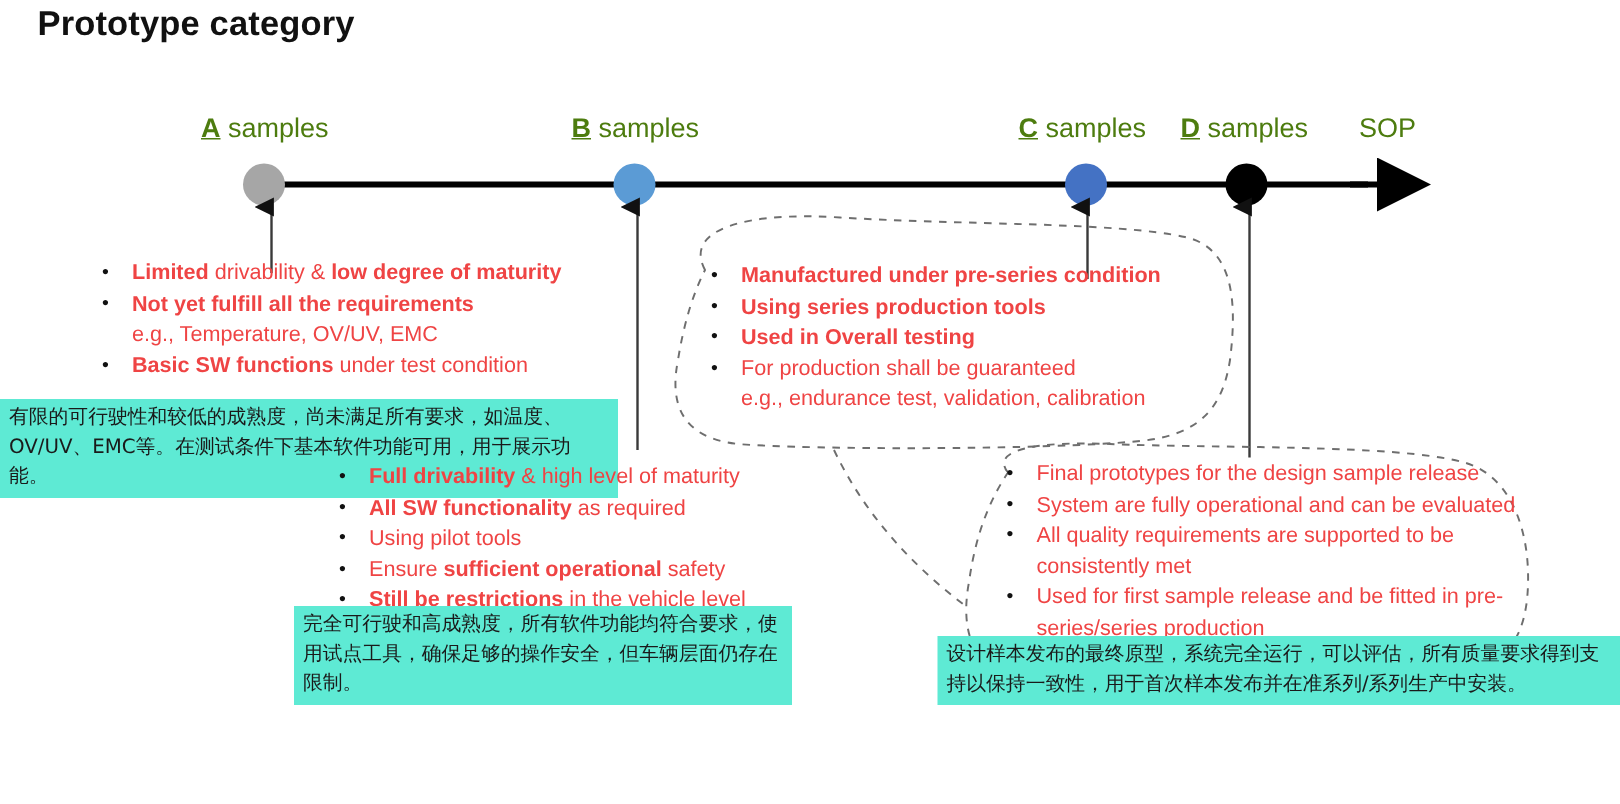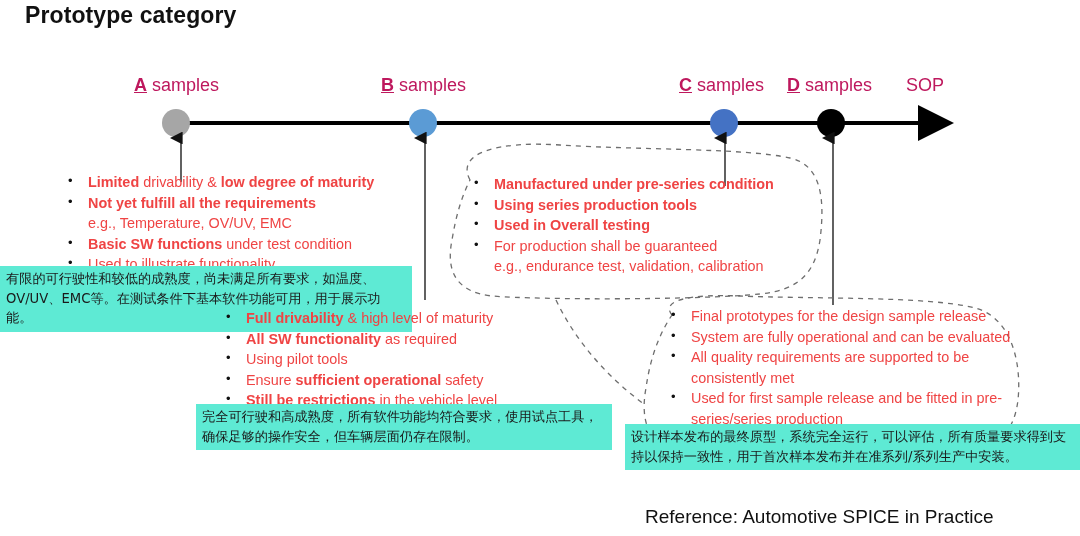--- a/index.html
+++ b/index.html
@@ -21,21 +21,21 @@
     letter-spacing:.1px;
     margin-left:25px;
   }
 
   
   #art{position:absolute;left:0;top:0;width:1080px;height:536px;}
 
   
   .ms-label{
     position:absolute;
-    font-size:18px;color:#be185d;white-space:nowrap;
+    font-size:18px;color:#4d7c0f;white-space:nowrap;
     line-height:1;
   }
   .ms-label .ltr{font-weight:bold;text-decoration:underline;}
   .ms-label .wrd{font-weight:normal;}
 
   
   .block{position:absolute;}
   .block ul{list-style:none;margin:0;padding:0;}
   .block li{
     position:relative;
@@ -128,35 +128,34 @@
     <span class="ltr">D</span><span>&nbsp;</span><span class="wrd">samples</span>
   </div>
   <div class="ms-label" style="left:906px;top:76px;font-weight:normal;">SOP</div>
 
   <div class="block" id="block-a" style="left:60px;top:172px;width:400px;">
     <ul>
         <li class="bulleted"><span class="b">Limited</span><span> drivability &amp; </span><span class="b">low degree of maturity</span></li>
         <li class="bulleted"><span class="b">Not yet fulfill all the requirements</span></li>
         <li class="sub"><span>e.g., Temperature, OV/UV, EMC</span></li>
         <li class="bulleted"><span class="b">Basic SW functions</span><span> under test condition</span></li>
-        <li class="bulleted"><span>Used to illustrate functionality</span></li>
       </ul>
   </div>
   <div class="cn" id="cn-a" style="left:0px;top:266px;width:412px;">有限的可行驶性和较低的成熟度，尚未满足所有要求，如温度、OV/UV、EMC等。在测试条件下基本软件功能可用，用于展示功能。</div>
 
   <div class="block" id="block-b" style="left:218px;top:308px;width:400px;">
     <ul>
         <li class="bulleted"><span class="b">Full drivability</span><span> &amp; high level of maturity</span></li>
         <li class="bulleted"><span class="b">All SW functionality</span><span> as required</span></li>
         <li class="bulleted"><span>Using pilot tools</span></li>
         <li class="bulleted"><span>Ensure </span><span class="b">sufficient operational</span><span> safety</span></li>
         <li class="bulleted"><span class="b">Still be restrictions</span><span> in the vehicle level</span></li>
       </ul>
   </div>
-  <div class="cn" id="cn-b" style="left:196px;top:404px;width:416px;">完全可行驶和高成熟度，所有软件功能均符合要求，使用试点工具，确保足够的操作安全，但车辆层面仍存在限制。</div>
+  <div class="cn" id="cn-b" style="left:196px;top:404px;width:332px;">完全可行驶和高成熟度，所有软件功能均符合要求，使用试点工具，确保足够的操作安全，但车辆层面仍存在限制。</div>
 
   <div class="block" id="block-c" style="left:466px;top:174px;width:380px;">
     <ul>
         <li class="bulleted"><span class="b">Manufactured under pre-series condition</span></li>
         <li class="bulleted"><span class="b">Using series production tools</span></li>
         <li class="bulleted"><span class="b">Used in Overall testing</span></li>
         <li class="bulleted"><span>For production shall be guaranteed</span></li>
         <li class="sub"><span>e.g., endurance test, validation, calibration</span></li>
       </ul>
   </div>
@@ -164,15 +163,14 @@
   <div class="block wrapable" id="block-d" style="left:663px;top:306px;width:382px;">
     <ul>
         <li class="bulleted"><span>Final prototypes for the design sample release</span></li>
         <li class="bulleted"><span>System are fully operational and can be evaluated</span></li>
         <li class="bulleted"><span>All quality requirements are supported to be consistently met</span></li>
         <li class="bulleted"><span>Used for first sample release and be fitted in pre-series/series production</span></li>
       </ul>
   </div>
   <div class="cn" id="cn-d" style="left:625px;top:424px;width:455px;">设计样本发布的最终原型，系统完全运行，可以评估，所有质量要求得到支持以保持一致性，用于首次样本发布并在准系列/系列生产中安装。</div>
 
-  <div class="reference" style="left:645px;top:506px;">Reference: Automotive SPICE in Practice</div>
 
 </div>
 
 </body></html>

